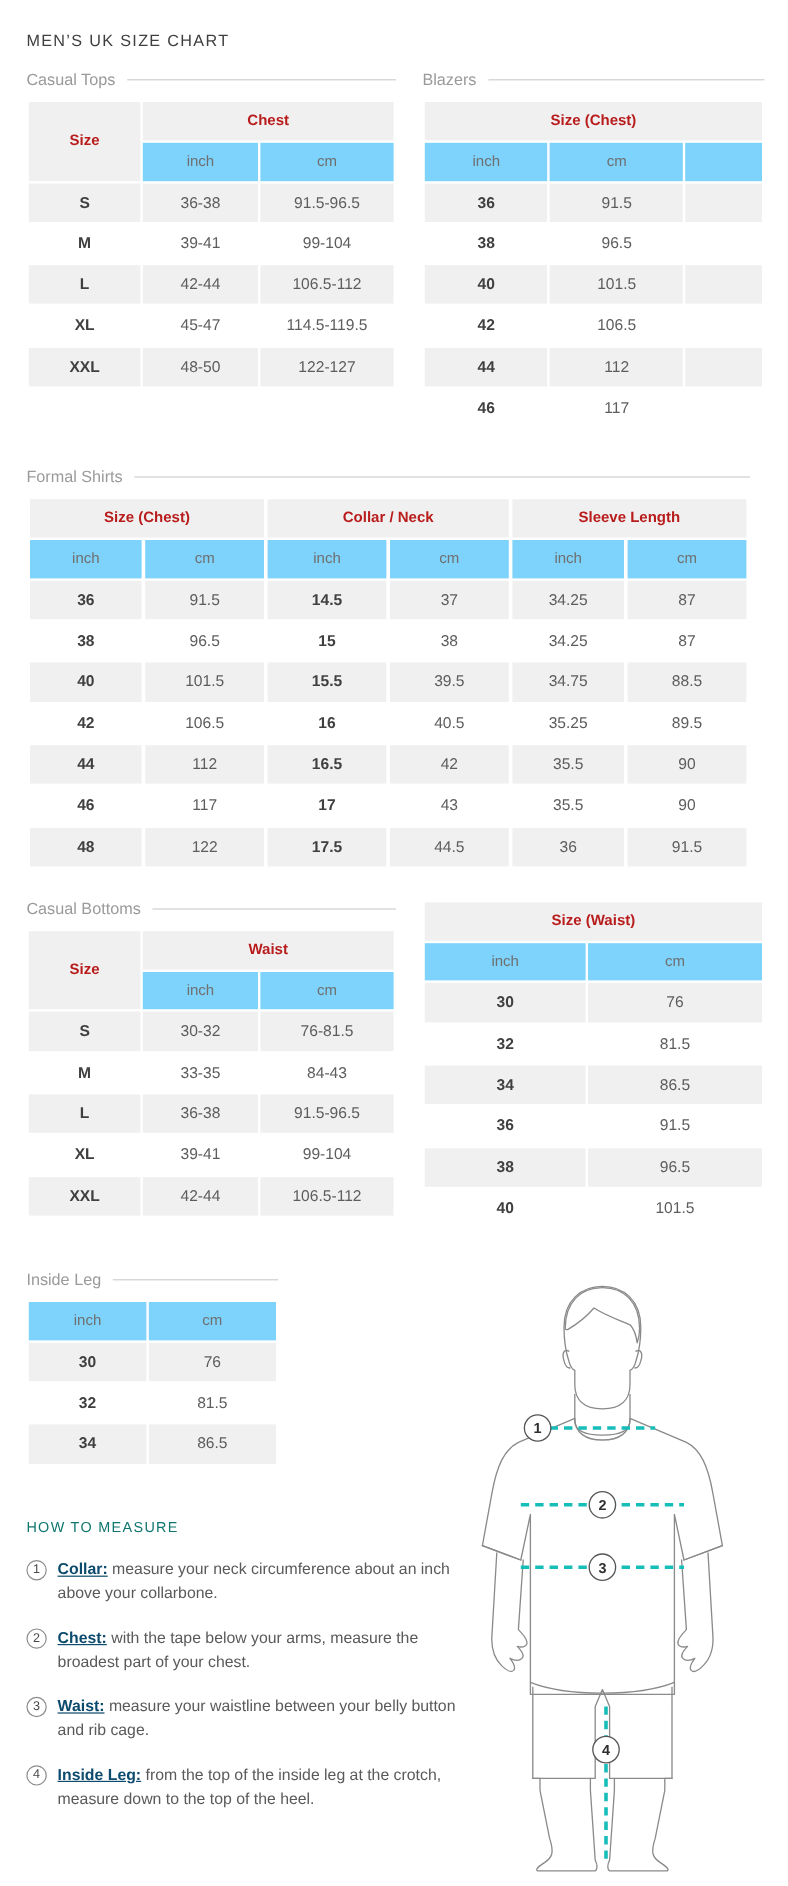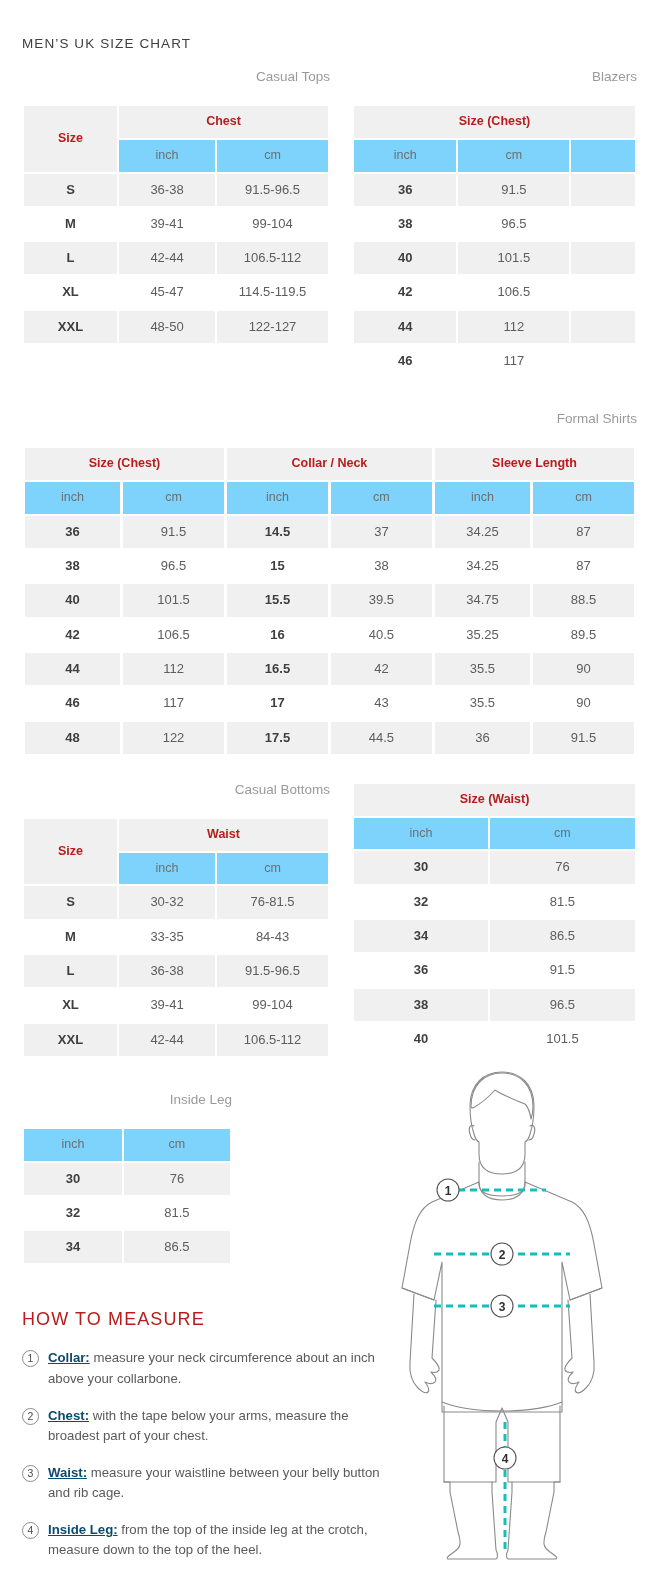--- a/index.html
+++ b/index.html
@@ -7,38 +7,37 @@
   body {
     width: 657px;
     height: 1572px;
     background: #ffffff;
     font-family: "Liberation Sans", "DejaVu Sans", sans-serif;
     color: #4a4a4a;
     position: relative;
     overflow: hidden;
   }
 
-  .page { padding: 20px 20px 0 22px; margin-top: 10px; }
+  .page { padding: 20px 32px 0 22px; }
 
   
   .page-title {
     font-size: 13.5px;
     letter-spacing: 1.1px;
     color: #3f3f3f;
     font-weight: 400;
     margin: 6px 0 18px 0;
   }
 
   
   .section-head {
     display: flex;
-    align-items: flex-end;
+    align-items: center;
     gap: 10px;
     margin-bottom: 9px;
-    flex-direction: column;
   }
   .section-head .label {
     font-size: 13.5px;
     color: #9a9a9a;
     font-weight: 400;
     white-space: nowrap;
   }
   .section-head .rule {
     flex: 1 1 auto;
     height: 1px;
@@ -84,23 +83,23 @@
     gap: 22px;
     align-items: flex-start;
   }
   .col-left  { width: 308px; flex: 0 0 308px; }
   .col-right { width: 285px; flex: 0 0 285px; }
 
   .block { margin-bottom: 26px; }
 
   
   .htm-title {
-    font-size: 18px;
+    font-size: 12px;
     letter-spacing: 1.1px;
-    color: #b91c1c;
+    color: #0f766e;
     margin: 0 0 18px 0;
   }
   .htm-item {
     display: flex;
     gap: 9px;
     margin-bottom: 17px;
     max-width: 360px;
   }
   .num-circle {
     flex: 0 0 auto;

